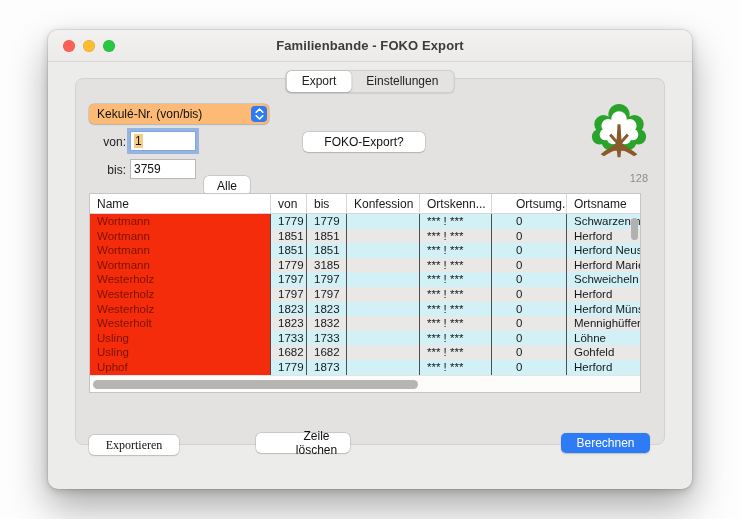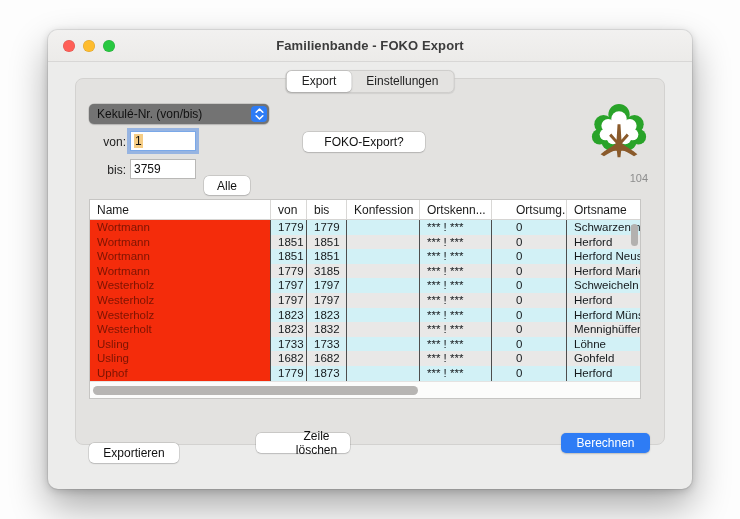--- a/index.html
+++ b/index.html
@@ -26,55 +26,55 @@
     background:#e4e3e1;border:1px solid #cfcecc;border-radius:6px;box-shadow:0 .5px 1px rgba(0,0,0,.08);}
   .tab{height:21px;line-height:21px;padding:0 15px;font-size:12px;color:#222;cursor:default;border-radius:6px;}
   .tab.active{background:#fff;box-shadow:0 0 0 .5px rgba(0,0,0,.12),0 1px 2px rgba(0,0,0,.12);border-radius:5px;}
 
   .panel{position:absolute;left:27px;top:48px;width:590px;height:367px;background:#e3e2e0;
     border:1px solid #d3d2d0;border-radius:8px;z-index:1;}
 
   .btn{background:#fff;border:none;border-radius:5px;font-size:12px;color:#111;
     box-shadow:0 0 0 .5px rgba(0,0,0,.18),0 .5px 1.5px rgba(0,0,0,.12);
     display:flex;align-items:center;justify-content:center;cursor:default;margin-top:28px;}
-  .popup{position:absolute;left:13px;top:25px;width:180px;height:20px;background:#737373;border-radius:5px;
+  .popup{position:absolute;left:13px;top:25px;width:180px;height:20px;background:#fdba74;border-radius:5px;
     box-shadow:0 0 0 .5px rgba(0,0,0,.18),0 .5px 1.5px rgba(0,0,0,.12);
     display:flex;align-items:center;font-size:12px;color:#111;padding-left:8px;cursor:default;}
   .popup .pbox{position:absolute;right:2px;top:2px;width:16px;height:16px;border-radius:4px;
     background:var(--accent-blue);display:flex;align-items:center;justify-content:center;}
   .btn-foko{position:absolute;left:227px;top:25px;width:122px;height:20px;}
   .lbl{position:absolute;font-size:12px;color:#222;width:42px;text-align:right;}
   .lbl-von{left:8px;top:56px;} .lbl-bis{left:8px;top:84px;}
   .field{position:absolute;left:54px;width:66px;height:20px;background:#fff;border:1px solid #b9b8b6;
     font-size:12px;color:#111;display:flex;align-items:center;padding-left:3px;}
   .f-von{top:52px;border-color:#7aa8e8;box-shadow:0 0 0 3px rgba(58,125,226,.45);}
   .f-von .sel{background:var(--text-selection-orange);padding:0 1px;}
   .f-bis{top:80px;}
   .btn-alle{position:absolute;left:128px;top:69px;width:46px;height:19px;}
   .tree{position:absolute;left:512px;top:20px;width:62px;height:66px;}
   .count{position:absolute;right:16px;top:93px;font-size:11px;color:#8d8d8d;}
 
-  .table{position:absolute;left:13px;top:120px;width:552px;height:200px;background:#fff;
+  .table{position:absolute;left:13px;top:114px;width:552px;height:200px;background:#fff;
     border:1px solid #c6c5c3;overflow:hidden;}
   .thead{display:flex;height:20px;background:#fff;border-bottom:1px solid #d6d5d3;font-size:12px;color:#1a1a1a;}
   .th{padding-left:7px;display:flex;align-items:center;overflow:hidden;white-space:nowrap;}
   .th + .th{border-left:1px solid #d9d8d6;}
   .tbody{height:161px;overflow:hidden;position:relative;}
   .tr{display:flex;height:14.6px;font-size:11.5px;line-height:14.6px;cursor:default;}
   .tr.r-cyan .td{background:var(--row-cyan);} .tr.r-gray .td{background:var(--row-gray);}
   .td{overflow:hidden;white-space:nowrap;padding-left:7px;color:#15191c;}
   .td + .td{border-left:1px solid #4d4d4d;}
   .td.c-name{background:var(--selection-red) !important;color:var(--selection-red-text);}
   .c-name{width:180px;} .c-von{width:36px;} .c-bis{width:40px;} .c-konf{width:73px;}
   .c-okz{width:72px;} .c-oug{width:75px;padding-left:24px;} .c-onm{flex:1;}
   .vscroll{position:absolute;right:2px;top:24px;width:7px;height:22px;border-radius:3.5px;background:#b3b1af;z-index:2;}
   .hscroll{position:absolute;left:0;right:0;bottom:0;height:17px;background:#fcfcfb;border-top:1px solid #e4e3e2;}
   .hthumb{position:absolute;left:3px;top:4px;height:9px;width:59%;border-radius:4.5px;background:#b7b5b3;}
 
-  .btn-export{position:absolute;left:13px;top:336px;width:90px;height:20px;}
+  .btn-export{position:absolute;left:13px;top:328px;width:90px;height:20px;font-family:Liberation Serif, serif;}
   .btn-delrow{position:absolute;left:180px;top:326px;width:94px;height:20px;padding-left:27px;}
   .btn-compute{position:absolute;left:485px;top:326px;width:89px;height:20px;background:var(--accent-blue);
     color:#fff;box-shadow:0 .5px 1.5px rgba(0,0,0,.2);font-weight:400;}
 </style>
 </head>
 <body>
 
 <div class="stage">
   <div class="window">
 
@@ -136,21 +136,21 @@
           <circle cx="25.7" cy="38.1" r="6.5"></circle>
             <circle cx="38.3" cy="38.1" r="6.5"></circle>
           <circle cx="32" cy="29" r="10"></circle>
             <circle cx="32" cy="38" r="7"></circle>
         </g>
         <path fill="#8a5a2b" d="M30.5,24 L33.5,24 L34.5,40 L40,33.5 L42.2,35.8 L35.2,43.5
           C38,47 46,50 51,55 L47.5,57 C41,52.5 36.5,50.5 34.2,51.5 L33.5,58 L30.5,58 L29.8,51.5
           C27.5,50.5 23,52.5 16.5,57 L13,55 C18,50 26,47 28.8,43.5 L21.8,35.8 L24,33.5 L29.5,40 Z"></path>
       </svg>
 
-      <div class="count">104</div>
+      <div class="count">128</div>
 
       <div class="table">
         <div class="thead">
           <div class="th c-name">Name</div>
           <div class="th c-von">von</div>
           <div class="th c-bis">bis</div>
           <div class="th c-konf">Konfession</div>
           <div class="th c-okz">Ortskenn...</div>
           <div class="th c-oug">Ortsumg...</div>
           <div class="th c-onm">Ortsname</div>

